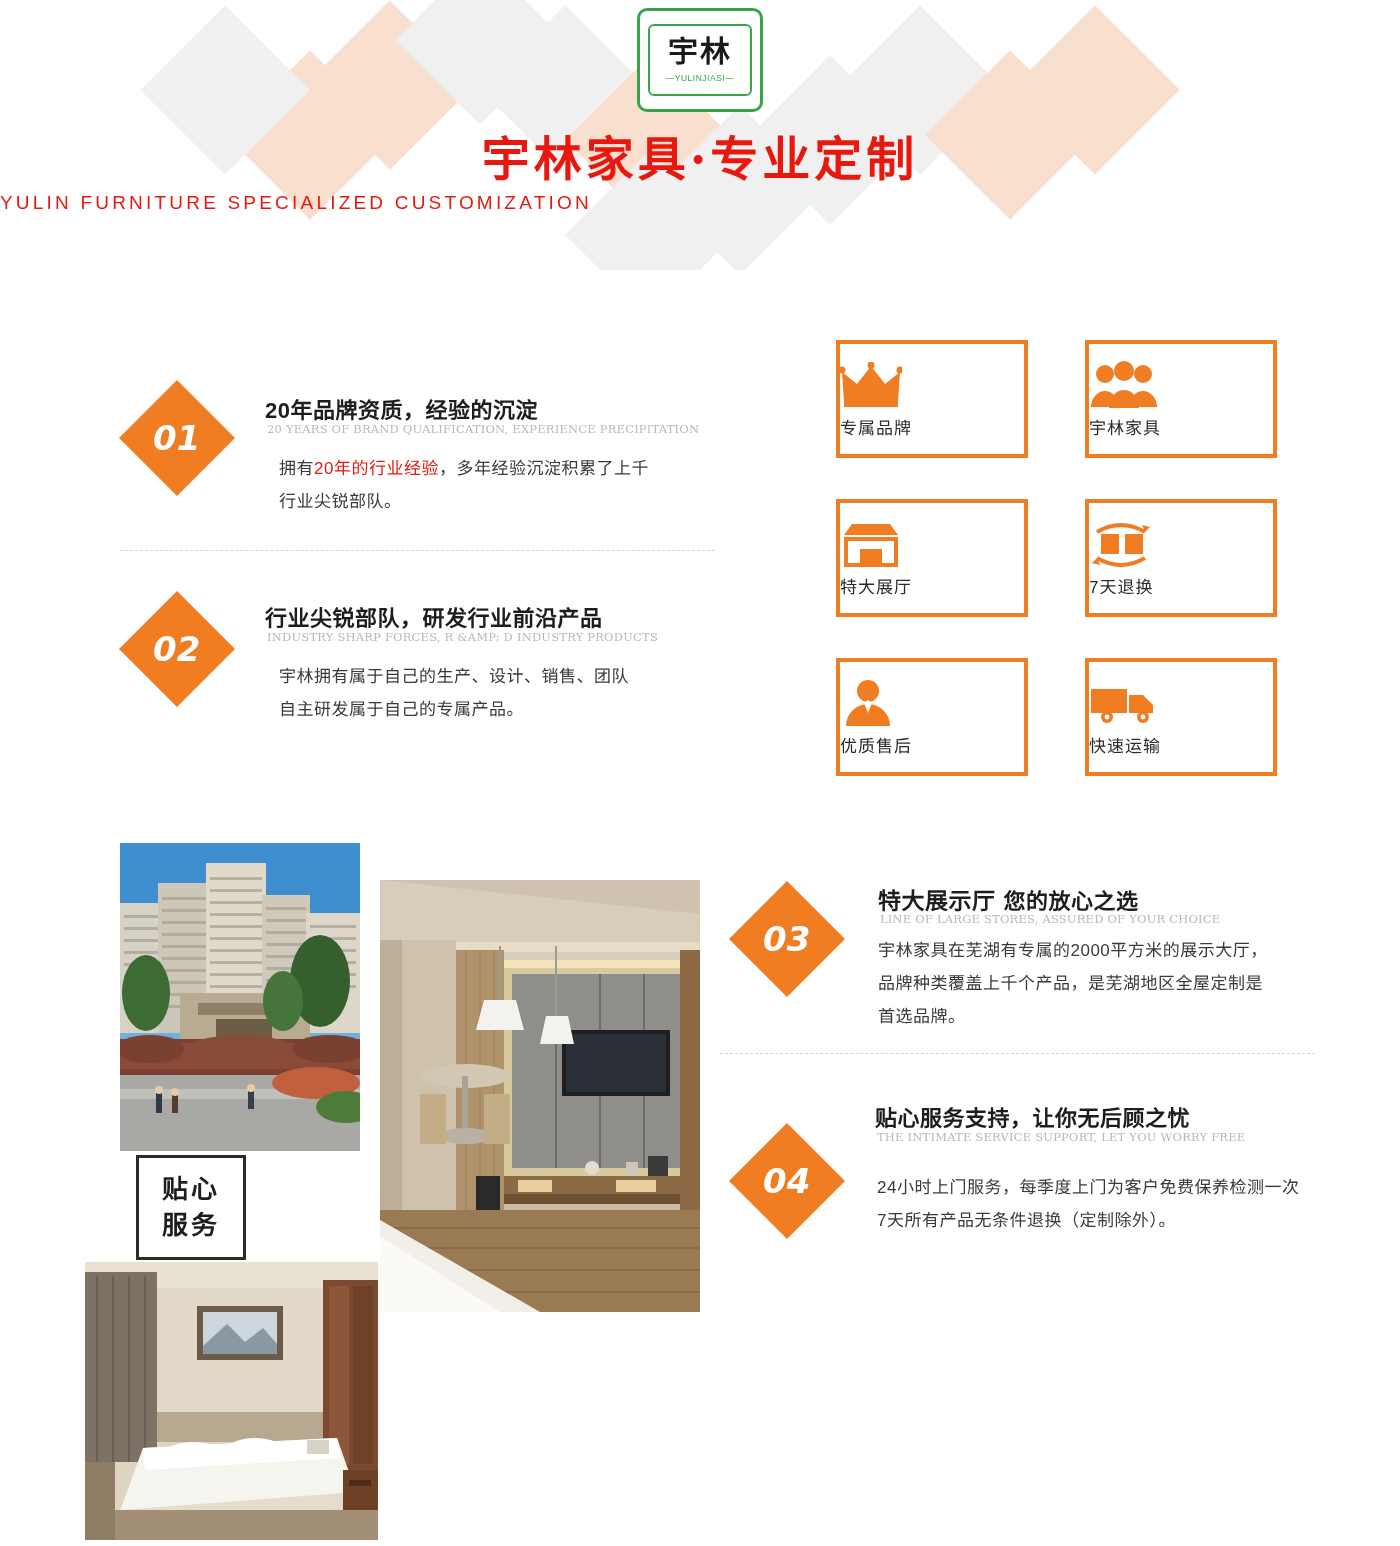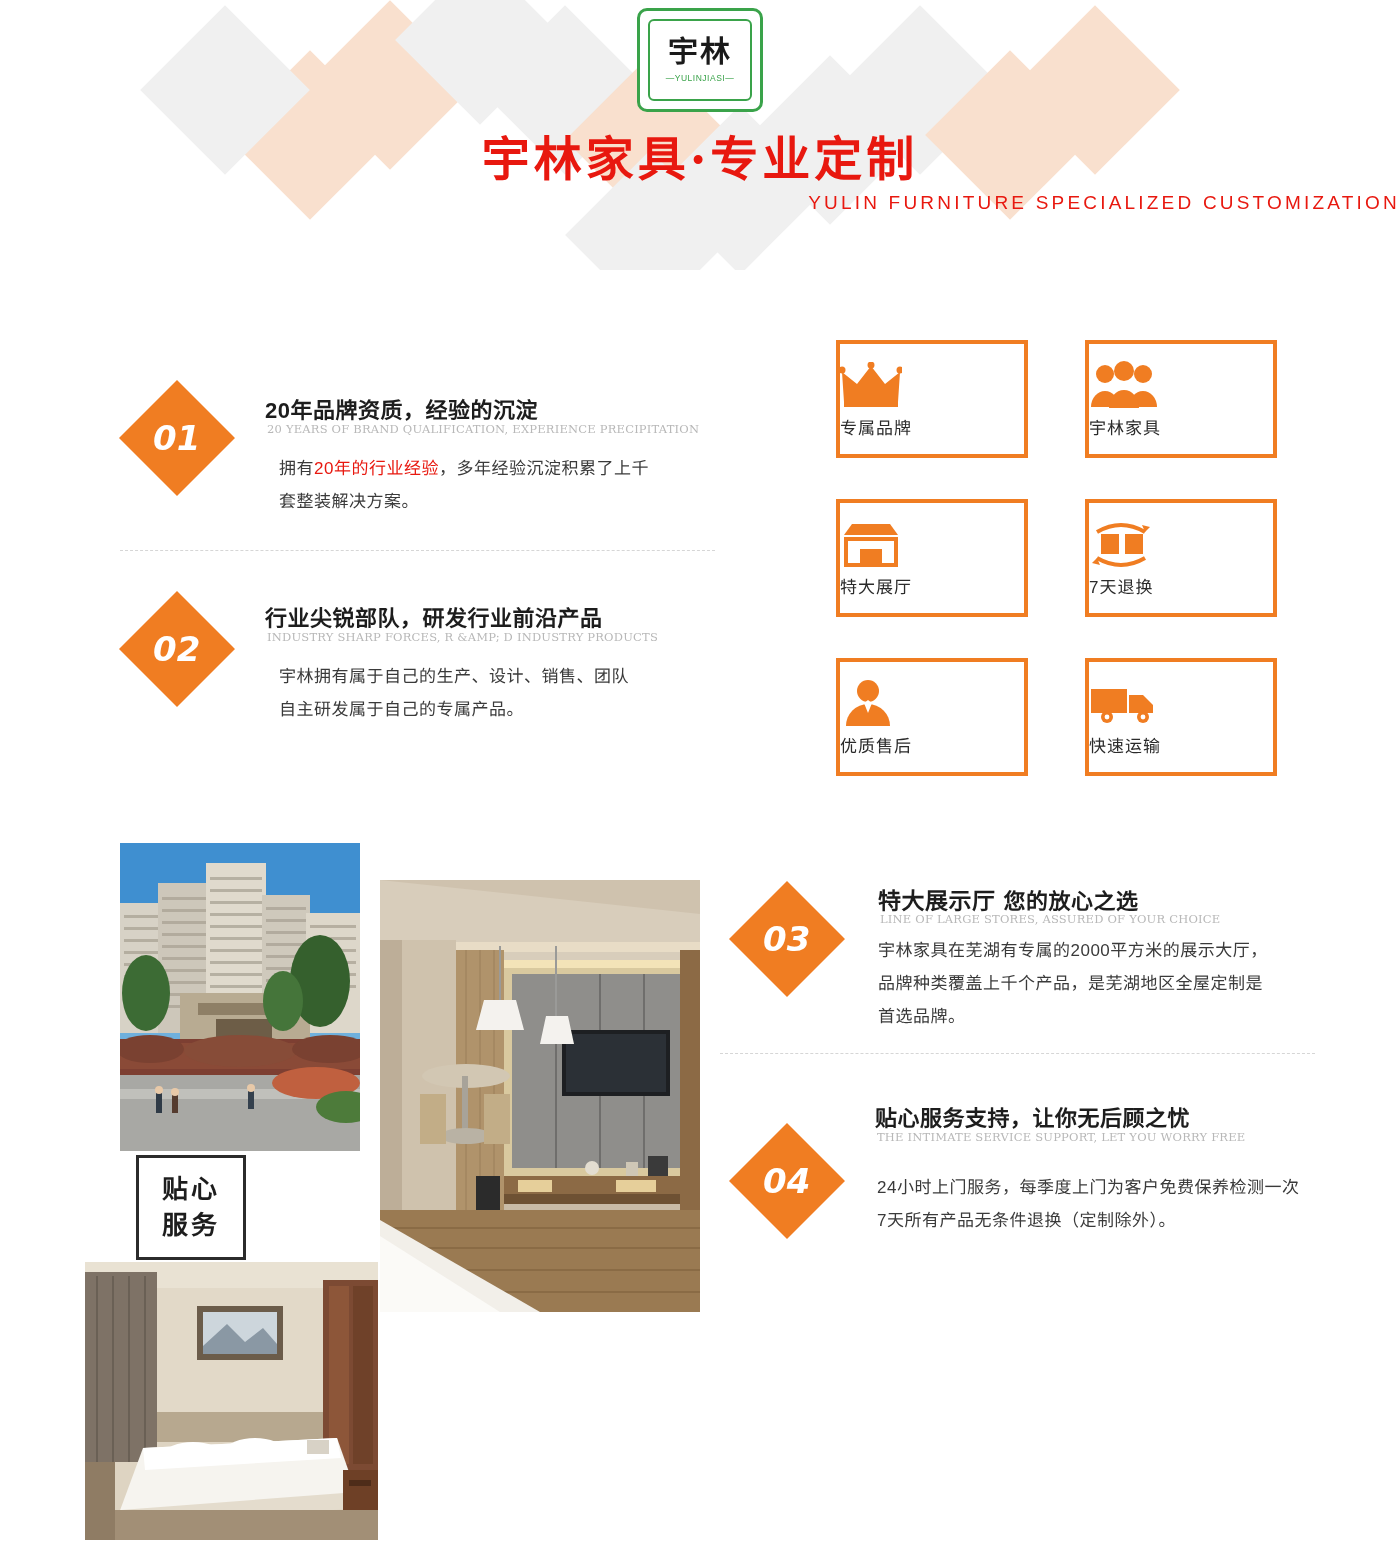--- a/index.html
+++ b/index.html
@@ -38,21 +38,21 @@
     background: #ffffff;
     border: 3px solid #3aa34a;
     border-radius: 10px;
     display: flex;
     flex-direction: column;
     align-items: center;
     justify-content: center;
     z-index: 5;
   }
   .logo-inner {
-    width: 104px; height: 82px;
+    width: 104px; height: 72px;
     border: 2px solid #3aa34a;
     border-radius: 6px;
     display: flex;
     flex-direction: column;
     align-items: center;
     justify-content: center;
     position: relative;
     overflow: hidden;
   }
   .logo-cn {
@@ -80,21 +80,21 @@
     font-size: 48px;
     font-weight: bold;
     color: #e8180f;
     letter-spacing: 4px;
     z-index: 6;
   }
   .title-en {
     position: absolute;
     left: 0; top: 192px;
     width: 1400px;
-    text-align: right;
+    text-align: left;
     font-size: 19px;
     color: #e8180f;
     letter-spacing: 3.2px;
     z-index: 6;
   }
 
   
   .diamond {
     position: absolute;
     width: 82px; height: 82px;
@@ -238,21 +238,21 @@
   <div class="title-en">YULIN FURNITURE SPECIALIZED CUSTOMIZATION</div>
 </div>
 
 <div class="diamond" style="left:136px; top:397px;">
   <span>01</span>
 </div>
 <div class="feat-title" style="left:265px; top:392px;">20年品牌资质，经验的沉淀</div>
 <div class="feat-sub" style="left:267px; top:422px;">20 YEARS OF BRAND QUALIFICATION, EXPERIENCE PRECIPITATION</div>
 <div class="feat-body" style="left:279px; top:452px; width:470px;">
   <span>拥有</span><span class="hl">20年的行业经验</span><span>，多年经验沉淀积累了上千</span><br>
-  <span>套整装解决方案。</span>
+  <span>行业尖锐部队。</span>
 </div>
 
 <div class="divider" style="left:120px; top:550px; width:595px;"></div>
 
 <div class="diamond" style="left:136px; top:608px;">
   <span>02</span>
 </div>
 <div class="feat-title" style="left:265px; top:600px;">行业尖锐部队，研发行业前沿产品</div>
 <div class="feat-sub" style="left:267px; top:630px;">INDUSTRY SHARP FORCES, R &amp;AMP; D INDUSTRY PRODUCTS</div>
 <div class="feat-body" style="left:279px; top:660px; width:470px;">

